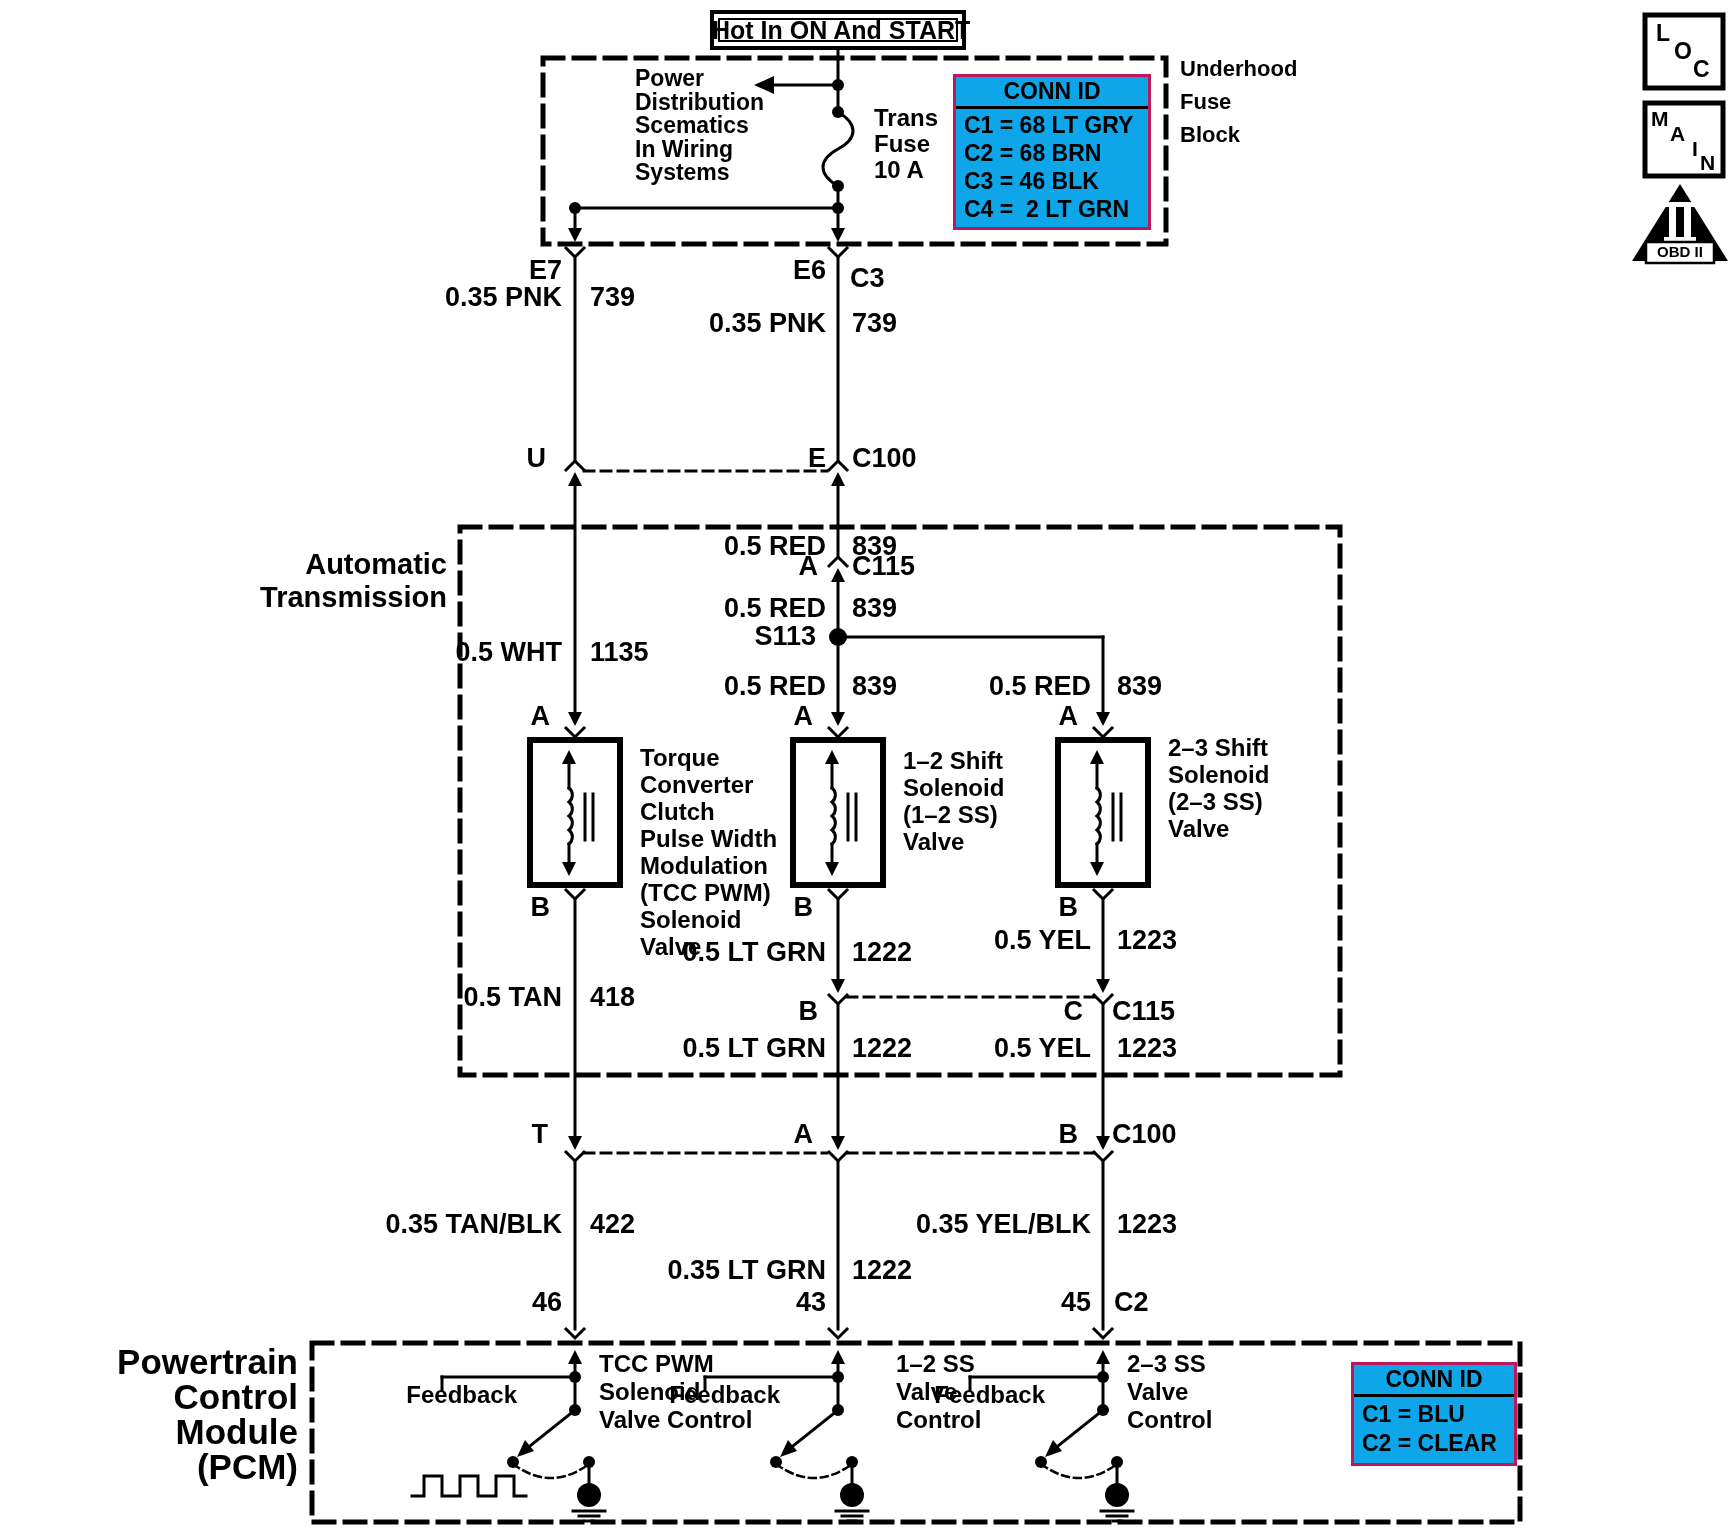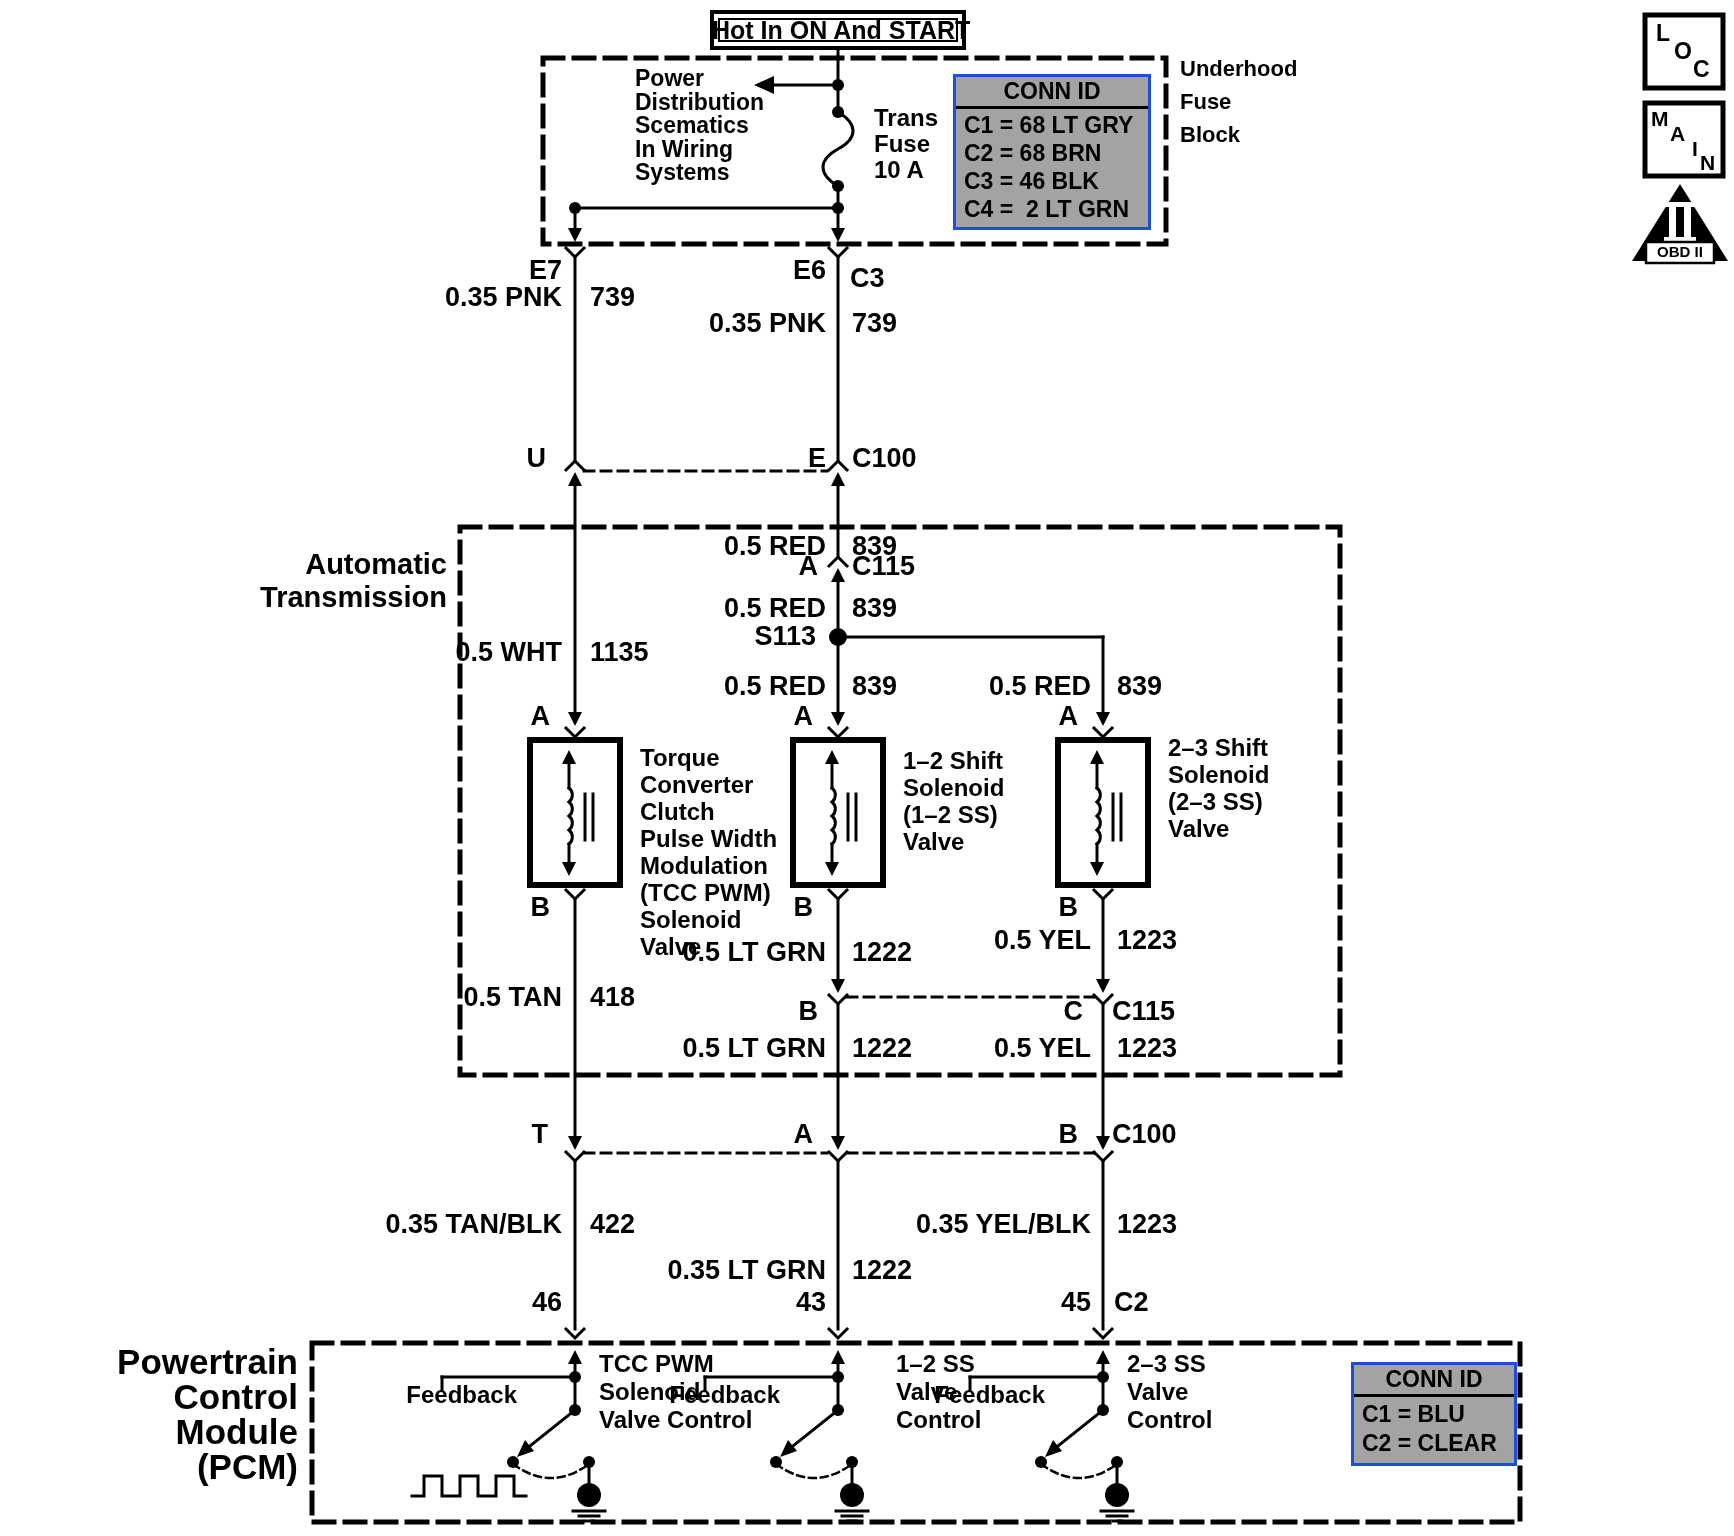--- a/index.html
+++ b/index.html
@@ -1,21 +1,21 @@
 <!DOCTYPE html>
 <html><head>
 <meta charset="utf-8">
 <style>
   html,body{margin:0;padding:0;background:#ffffff;}
   #stage{position:relative;width:1734px;height:1536px;background:#ffffff;overflow:hidden;
          font-family:"Liberation Sans", sans-serif;color:#000;}
   #lines{position:absolute;left:0;top:0;}
   .wl{position:absolute;font-weight:bold;font-size:27px;white-space:nowrap;line-height:1.05;}
   .ml{position:absolute;font-weight:bold;white-space:nowrap;}
-  .conn{position:absolute;border:3px solid #1d4ed8;background:#a3a3a3;}
+  .conn{position:absolute;border:3px solid #be185d;background:#0ea5e9;}
   .conn .ct{border-bottom:3px solid #000;text-align:center;font-weight:bold;padding:1px 4px;}
   .conn .cr{font-weight:bold;padding:1px 8px;white-space:pre;}
   .iconletter{position:absolute;font-weight:bold;}
 </style>
 </head>
 <body>
 
 <div id="stage">
 
 <svg id="lines" width="1734" height="1536" viewBox="0 0 1734 1536">

